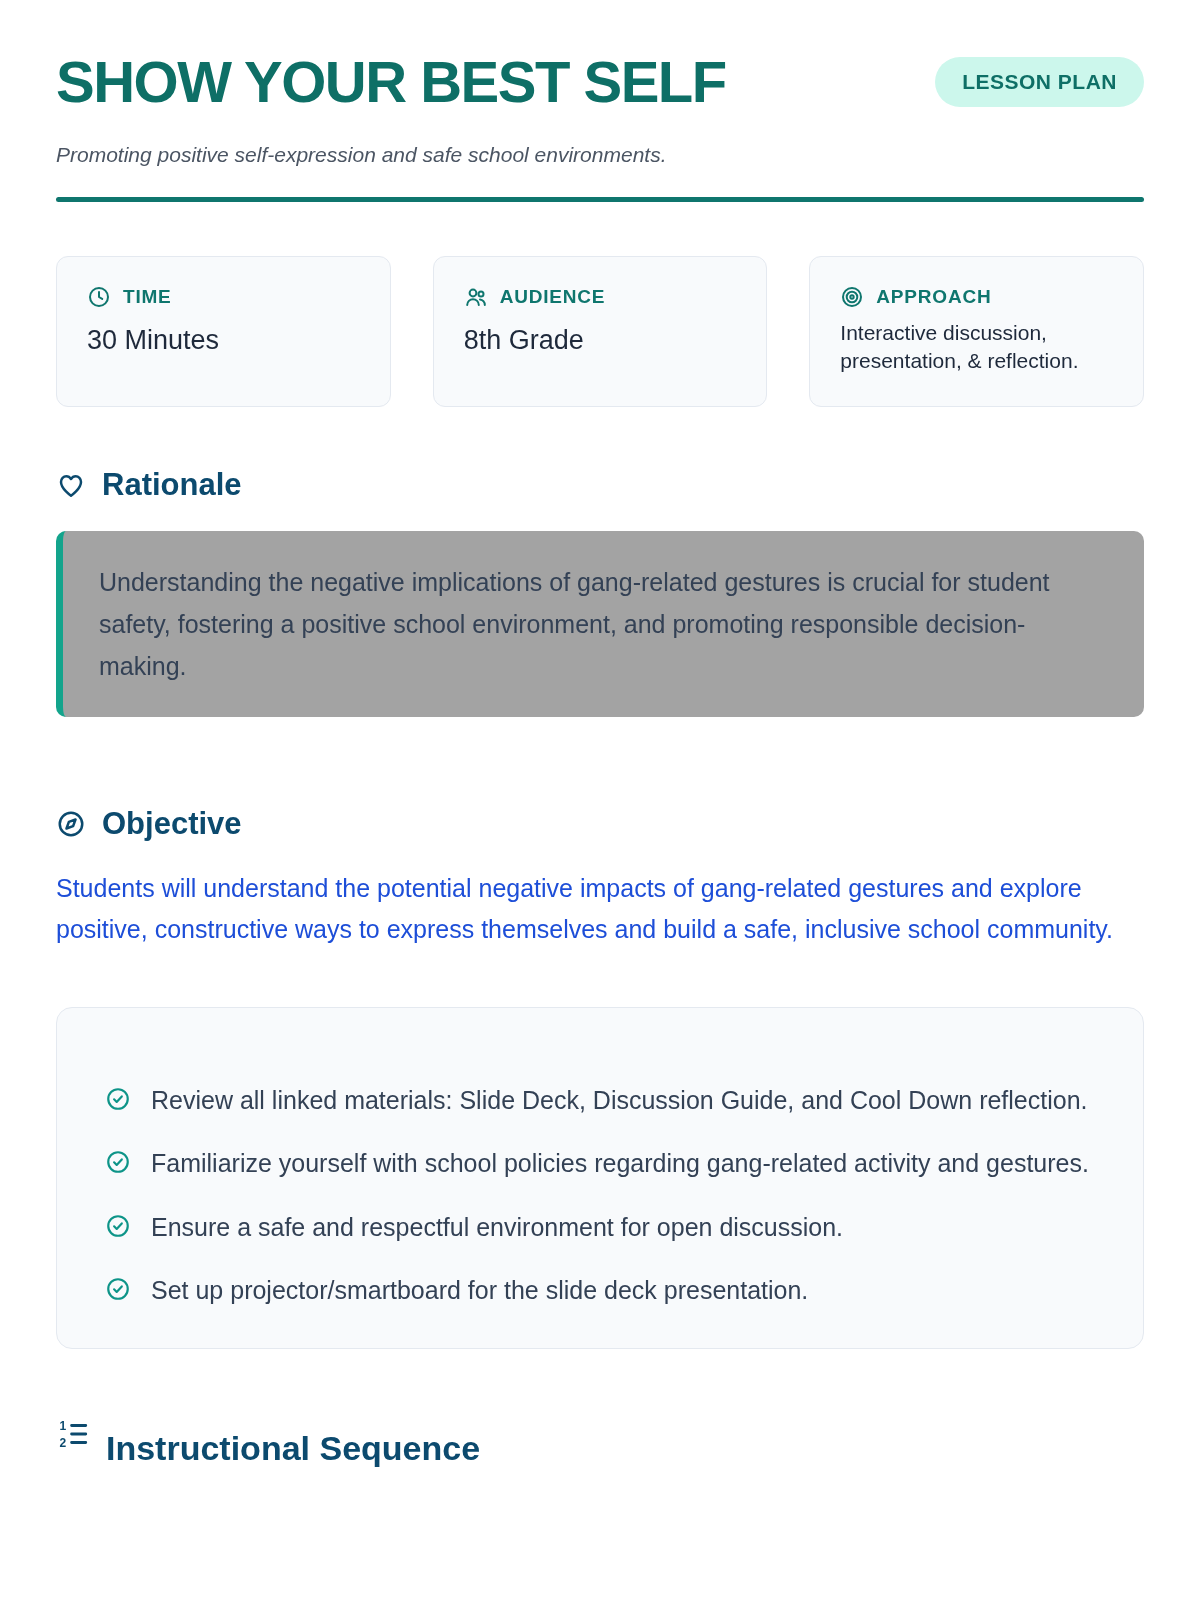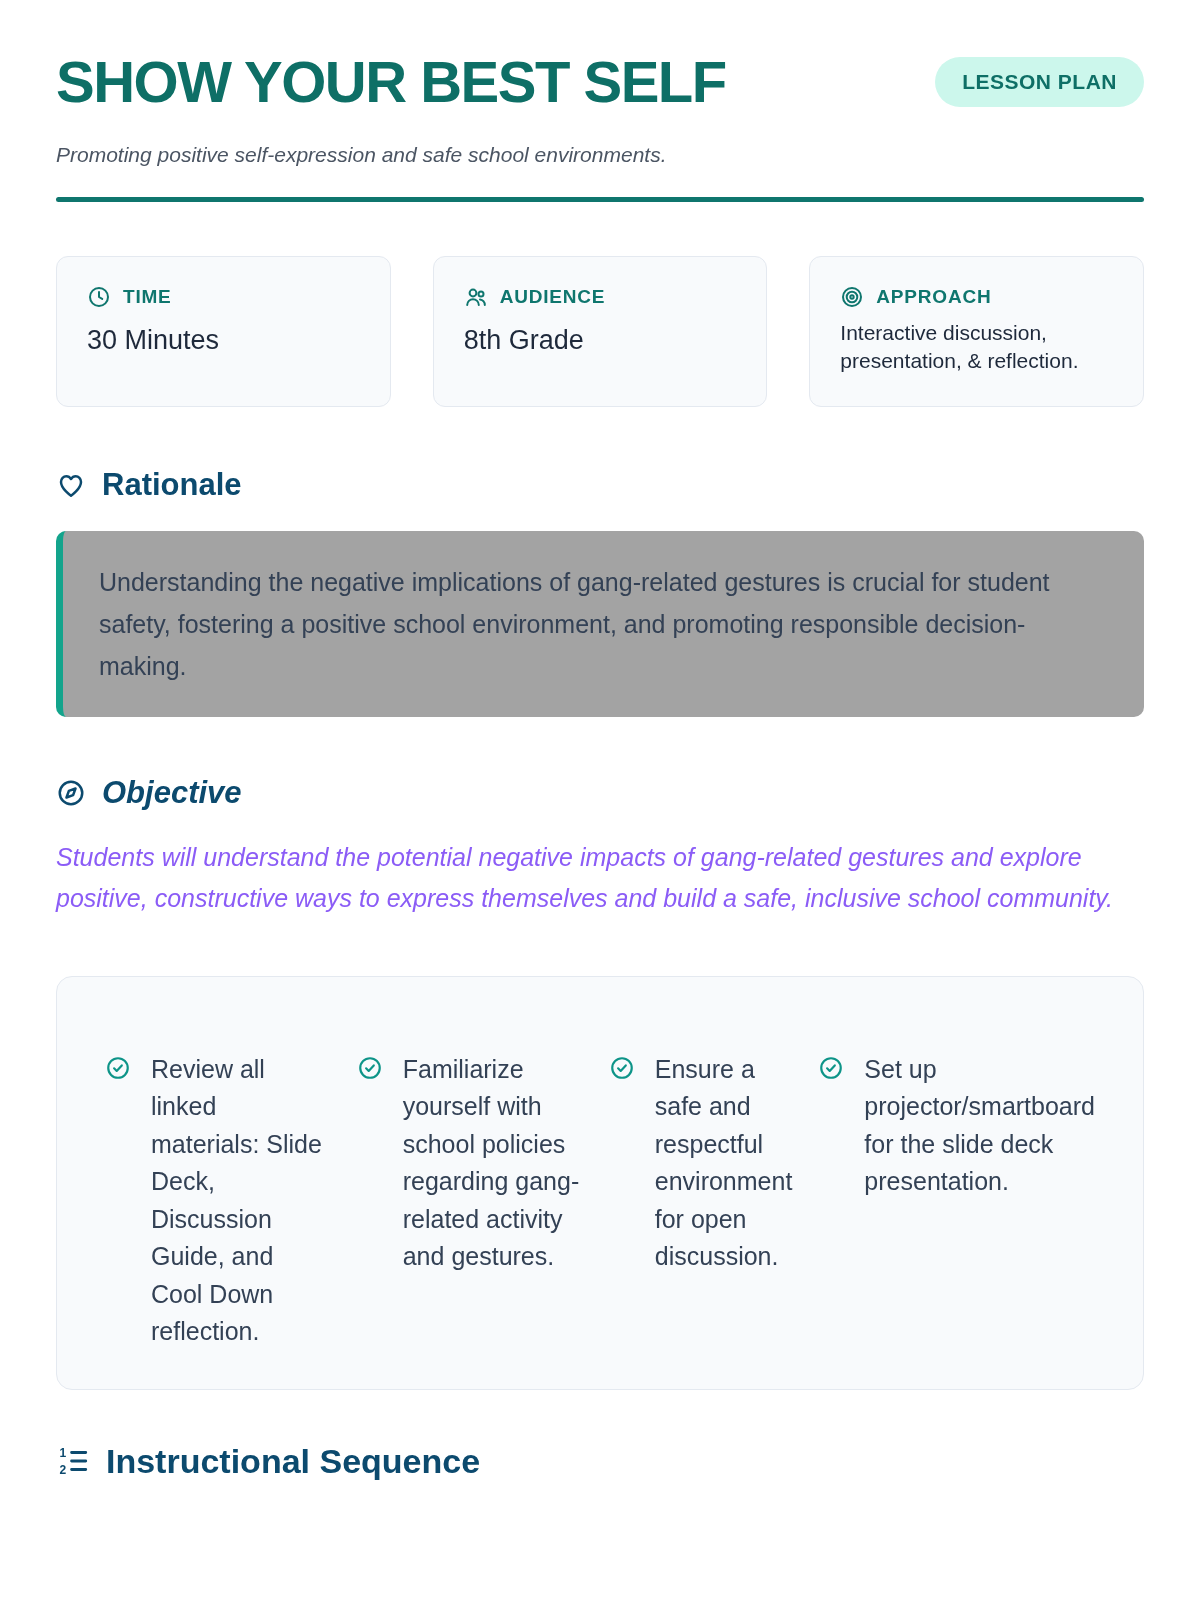--- a/index.html
+++ b/index.html
@@ -70,44 +70,44 @@
     margin-top: 28px;
     background: #a3a3a3;
     border-left: 7px solid #13a48c;
     border-radius: 10px;
     padding: 30px 36px;
     font-size: 25px;
     line-height: 1.68;
     color: #334155;
   }
 
-  .objective-section { margin-top: 58px; font-style: italic; }
+  .objective-section { margin-top: 89px; }
   .objective-text {
     margin-top: 26px;
     font-size: 25px;
     line-height: 1.66;
-    color: #8b5cf6;
+    color: #1d4ed8;
   }
 
   
   .prep-card {
     margin-top: 56px;
     background: #f8fafc;
     border: 1px solid #e4e9f0;
     border-radius: 16px;
     padding: 42px 48px 38px 48px;
   }
-  .prep-list { margin-top: 32px; display: flex; flex-direction: row; gap: 26px; list-style: none; }
+  .prep-list { margin-top: 32px; display: flex; flex-direction: column; gap: 26px; list-style: none; }
   .prep-item { display: flex; align-items: flex-start; gap: 20px; font-size: 25px; line-height: 1.5; color: #334155; }
   .prep-item .icon { color: #0d9488; flex: 0 0 auto; margin-top: 4px; }
   .prep-item .icon svg { width: 26px; height: 26px; }
 
   .sequence-section { margin-top: 52px; }
   .sequence-section .section-head .icon svg { width: 34px; height: 34px; }
-  .sequence-section h2 { font-size: 34px; }
+  .sequence-section h2 { font-size: 34px; margin-top: 28px; }
 </style>
 </head>
 <body>
 
 <div class="page">
 
   <div class="header-row">
     <h1 class="page-title">SHOW YOUR BEST SELF</h1>
     <span class="badge">LESSON PLAN</span>
   </div>

